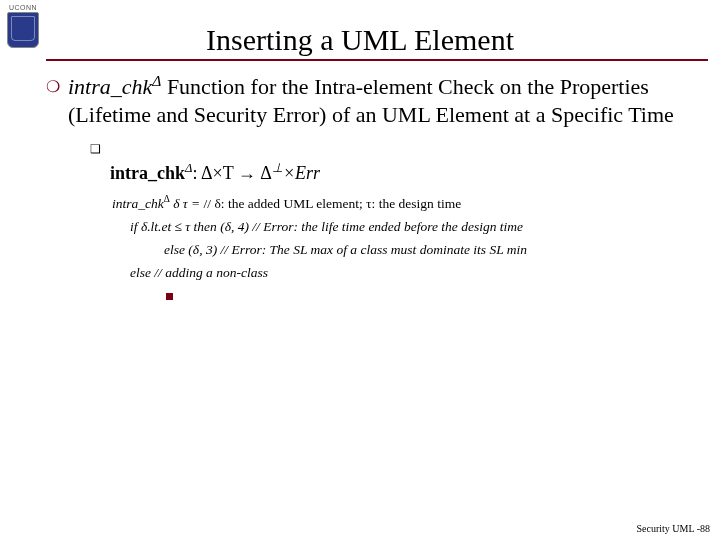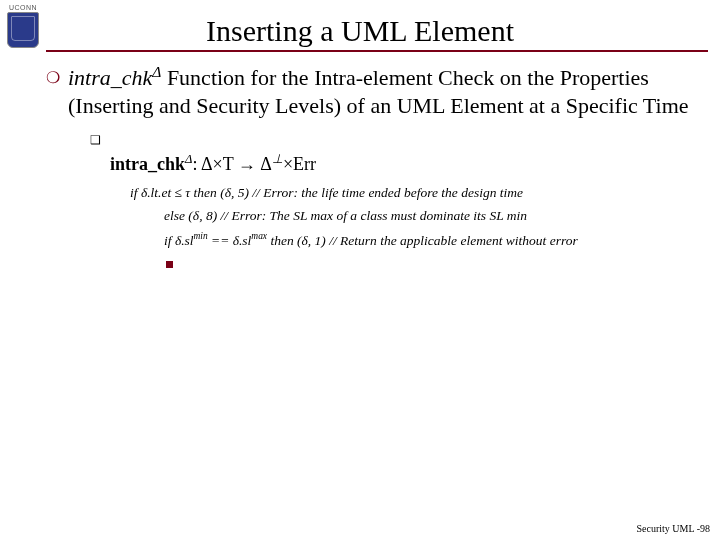--- a/index.html
+++ b/index.html
@@ -38,21 +38,21 @@
   .logo-shield::after{
     content:"";
     position:absolute;
     top:3px; left:3px; right:3px; bottom:6px;
     border:1px solid rgba(255,255,255,0.4);
     border-radius:1px 1px 4px 4px;
   }
   .title {
     text-align: center;
     font-size: 30px;
-    padding-top: 14px;
+    padding-top: 23px;
   }
   .hr {
     border: none;
     border-top: 2px solid #7a0016;
     margin: 2px 12px 10px 46px;
   }
   .content {
     margin-left: 46px;
     margin-right: 14px;
   }
@@ -118,42 +118,45 @@
 </div>
 
 <div class="title">Inserting a UML Element</div>
 <hr class="hr">
 
 <div class="content">
 
   <div class="lvl1">
     <div class="bul1">❍</div>
     <div>
-      <span style="font-style:italic">intra_chk</span><sup class="delta">Δ</sup><span> Function for the Intra-element Check on the Properties (Inserting and Security Levels) of an UML Element at a Specific Time</span>
+      <span style="font-style:italic">intra_chk</span><sup class="delta">Δ</sup><span> Function for the Intra-element Check on the Properties (Lifetime and Security Error) of an UML Element at a Specific Time</span>
     </div>
   </div>
 
   <div class="lvl2">
     <div class="bul2">❑</div>
     <div>
       <br>
-      <b><span>intra_chk</span></b><sup>Δ</sup><span>: Δ×T → Δ</span><sup>⊥</sup><span style="">×Err</span>
+      <b><span>intra_chk</span></b><sup>Δ</sup><span>: Δ×T → Δ</span><sup>⊥</sup><span style="font-style:italic">×Err</span>
     </div>
   </div>
 
   <div class="code-area">
+    <div class="row">
+      <span>intra_chk</span><sup class="normal">Δ</sup><span> δ τ = </span><span class="normal">// δ: the added UML element;  τ: the design time</span>
+    </div>
     <div class="row ind1">
-      <span>if  δ.lt.et ≤  τ  then (δ, 5) // Error: the life time ended before the design time</span>
+      <span>if  δ.lt.et ≤  τ  then (δ, 4) // Error: the life time ended before the design time</span>
     </div>
     <div class="row ind2">
-      <span>else (δ, 8) // Error: The SL max of a class must dominate its SL min</span>
+      <span>else (δ, 3) // Error: The SL max of a class must dominate its SL min</span>
     </div>
-    <div class="row ind2">
-      <span>if  δ.sl</span><sup>min</sup><span> ==  δ.sl</span><sup>max</sup><span> then (δ, 1) // Return the applicable element without error</span>
+    <div class="row ind1">
+      <span>else // adding a non-class</span>
     </div>
     <div class="row ind2">
        <span class="endmark"></span>
     </div>
   </div>
 
 </div>
 
-<div class="footer">Security UML -98</div>
+<div class="footer">Security UML -88</div>
 
 </body></html>

